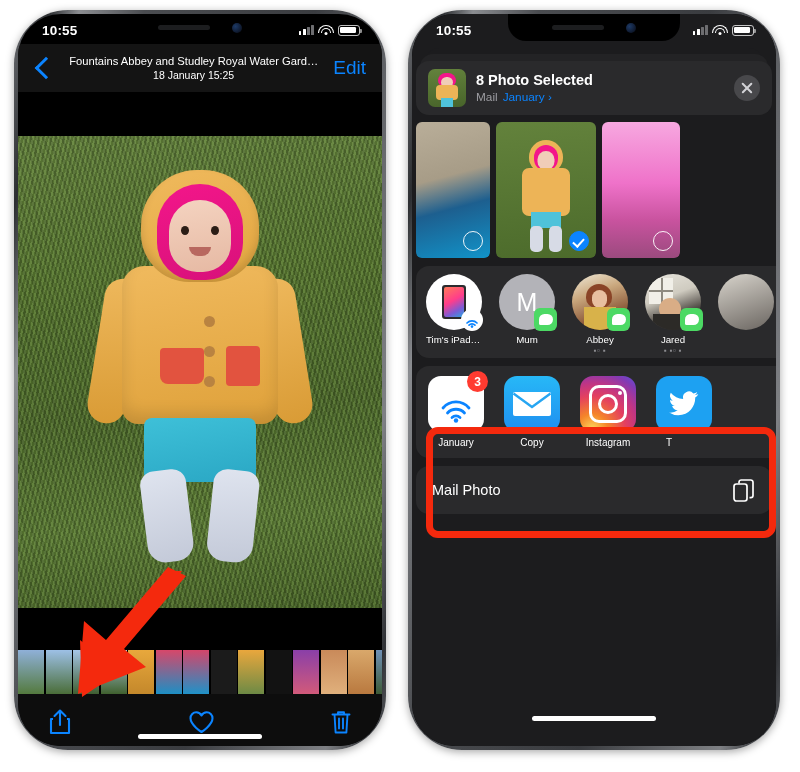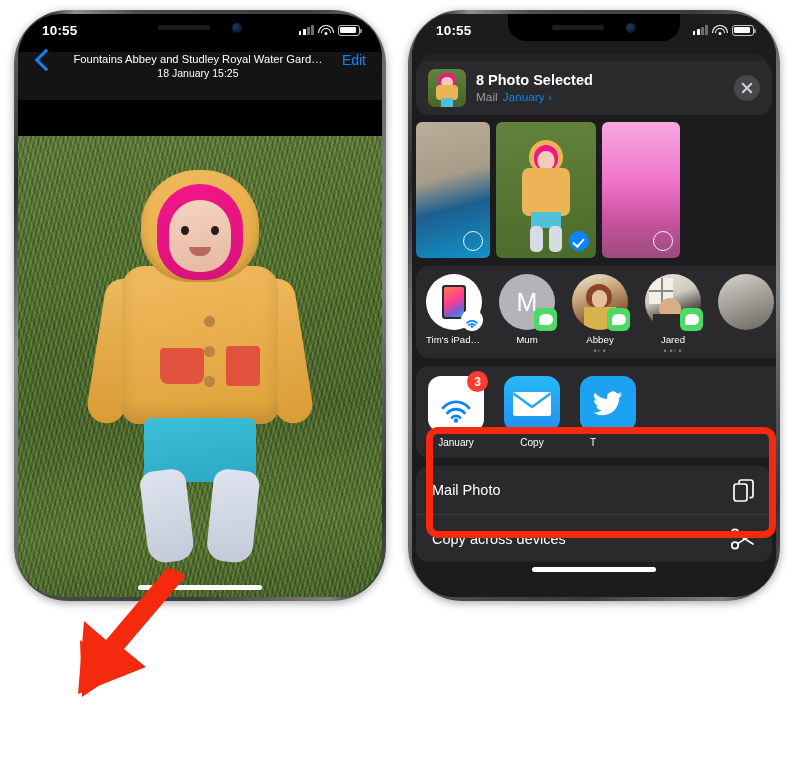--- a/index.html
+++ b/index.html
@@ -1,20 +1,20 @@
 <!DOCTYPE html>
 <html><head>
 <meta charset="utf-8">
 <style>
   html,body{margin:0;padding:0;background:#ffffff;}
   body{width:800px;height:772px;position:relative;overflow:hidden;
        font-family:"Liberation Sans",sans-serif;-webkit-font-smoothing:antialiased;}
 
   
-  .phone{position:absolute;top:10px;width:372px;height:591px;border-radius:54px;
+  .phone{position:absolute;top:10px;width:372px;height:740px;border-radius:54px;
          background:linear-gradient(100deg,#6e7074 0%,#2c2e31 7%,#8b8d91 13%,#4a4c50 26%,
                     #3a3c40 60%,#7e8084 88%,#303236 96%,#5c5e62 100%);
          box-shadow:0 2px 8px rgba(0,0,0,.35);}
   .phone.left{left:14px;}
   .phone.right{left:408px;}
   .bezel{position:absolute;inset:7px;border-radius:47px;background:#0a0a0b;}
   .screen{position:absolute;inset:4px;border-radius:43px;background:#000;overflow:hidden;}
 
   .notch{position:absolute;top:0;left:50%;transform:translateX(-50%);
          width:172px;height:27px;background:#000;border-radius:0 0 18px 18px;z-index:40;
@@ -42,29 +42,29 @@
   .wifi span:nth-child(2){width:8px;height:4px;top:3.3px;}
   .wifi span:nth-child(3){width:3px;height:3px;top:7px;border-radius:50%;
                           border:none;background:#fff;}
   .batt{width:22px;height:11px;border:1.3px solid rgba(255,255,255,.75);
         border-radius:3px;position:relative;padding:1.3px;box-sizing:border-box;}
   .batt em{display:block;height:100%;width:88%;background:#fff;border-radius:1.2px;}
   .batt:after{content:"";position:absolute;right:-3px;top:3px;width:1.6px;height:4px;
               background:rgba(255,255,255,.55);border-radius:0 1px 1px 0;}
 
   
-  .navbar{position:absolute;top:38px;left:0;right:0;height:48px;background:#141414;
-          z-index:20;display:flex;padding:0 14px;box-sizing:border-box;}
+  .navbar{position:absolute;top:30px;left:0;right:0;height:48px;background:#141414;
+          z-index:20;display:flex;align-items:center;padding:0 14px;box-sizing:border-box;}
   .back-chev{width:13px;height:13px;border-left:3.2px solid #0b84ff;border-bottom:3.2px solid #0b84ff;
              transform:rotate(45deg);margin-left:6px;flex:0 0 auto;}
   .navtitles{flex:1;text-align:center;padding:0 4px;overflow:hidden;}
   .navtitle{color:#fff;font-size:11.2px;line-height:14px;white-space:nowrap;
             overflow:hidden;text-overflow:clip;}
   .navsub{color:#fff;font-size:10.5px;line-height:14px;}
-  .edit{color:#0b84ff;font-size:14px;flex:0 0 auto;padding-right:2px;}
+  .edit{color:#0b84ff;font-size:19px;flex:0 0 auto;padding-right:2px;}
 
   .photo-main{position:absolute;left:0;right:0;top:122px;height:472px;overflow:hidden;}
   .grass{position:absolute;inset:0;
          background:
            repeating-linear-gradient(104deg, rgba(0,0,0,.15) 0 2px, rgba(255,255,255,.06) 2px 4px),
            repeating-linear-gradient(72deg, rgba(0,0,0,.12) 0 3px, rgba(120,160,60,.12) 3px 6px),
            linear-gradient(175deg,#63823c 0%,#56762f 30%,#4d6b2b 58%,#5c7d35 80%,#486527 100%);}
 
   
   .kid{position:absolute;left:50%;transform:translateX(-50%);}
@@ -440,47 +440,48 @@
       <div class="app">
         <div class="app-ic" style="background:linear-gradient(180deg,#27b8f7,#1f8ff0);display:flex;align-items:center;justify-content:center;">
           <svg width="40" height="28" viewBox="0 0 40 28">
             <rect x="1" y="2" width="38" height="24" rx="2" fill="#fff"></rect>
             <path d="M1.5 3.5 L20 17 L38.5 3.5" stroke="#27a6f2" stroke-width="2.4" fill="none"></path>
           </svg>
         </div>
         <div class="app-name">Copy</div>
       </div>
 
+      <div class="app">
+        <div class="app-ic" style="background:radial-gradient(circle at 22% 95%, #fdd85d 0%, #f58529 22%, #e4405f 48%, #c13584 66%, #833ab4 85%, #5851db 100%);display:flex;align-items:center;justify-content:center;">
+          <div style="width:32px;height:32px;border:3px solid #fff;border-radius:10px;position:relative;">
+            <div style="position:absolute;left:6px;top:6px;width:14px;height:14px;border:3px solid #fff;border-radius:50%;"></div>
+            <div style="position:absolute;right:2.5px;top:2.5px;width:4px;height:4px;border-radius:50%;background:#fff;"></div>
+          </div>
+        </div>
+        <div class="app-name">Instagram</div>
+      </div>
 
       <div class="app" style="width:26px;">
         <div class="app-ic" style="width:56px;background:#1da1f2;display:flex;align-items:center;justify-content:center;">
           <svg width="30" height="26" viewBox="0 0 30 26">
               <path d="M29 3.2c-1.1.5-2.2.8-3.4 1A6 6 0 0 0 28.2.9a12 12 0 0 1-3.8 1.5A6 6 0 0 0 14.2 8a17 17 0 0 1-12.4-6.3 6 6 0 0 0 1.9 8A5.9 5.9 0 0 1 1 8.9v.1c0 2.9 2 5.3 4.8 5.9a6 6 0 0 1-2.7.1 6 6 0 0 0 5.6 4.2A12 12 0 0 1 0 21.6a17 17 0 0 0 9.2 2.7c11 0 17-9.1 17-17v-.8c1.2-.8 2.2-1.9 3-3.1z" fill="#fff"></path>
             </svg>
         </div>
         <div class="app-name">T</div>
       </div>
     </div>
 
     <div class="actions">
       <div class="action">
         <span>Mail Photo</span>
         <svg width="24" height="25" viewBox="0 0 24 25">
           <rect x="2" y="6" width="13" height="17" rx="2.4" stroke="#fff" stroke-width="1.7" fill="none"></rect>
           <path d="M7 5.5V4.2A2.2 2.2 0 0 1 9.2 2h9.6A2.2 2.2 0 0 1 21 4.2v13.3a2.2 2.2 0 0 1-2.2 2.2h-1.3" stroke="#fff" stroke-width="1.7" fill="none"></path>
         </svg>
       </div>
-      <div class="action">
-        <span>Copy across devices</span>
-        <svg width="26" height="24" viewBox="0 0 26 24">
-          <circle cx="5" cy="5.6" r="3.2" stroke="#fff" stroke-width="1.7" fill="none"></circle>
-          <circle cx="5" cy="18.4" r="3.2" stroke="#fff" stroke-width="1.7" fill="none"></circle>
-          <path d="M7.6 7.4 L23 17 M7.6 16.6 L23 7" stroke="#fff" stroke-width="1.7" fill="none" stroke-linecap="round"></path>
-        </svg>
-      </div>
     </div>
 
     <div class="home-ind" style="bottom:25px;"></div>
   </div>
 </div>
 
 <div class="redbox"></div>
 
 <svg class="arrow-svg" viewBox="0 0 800 772">
   <g>

